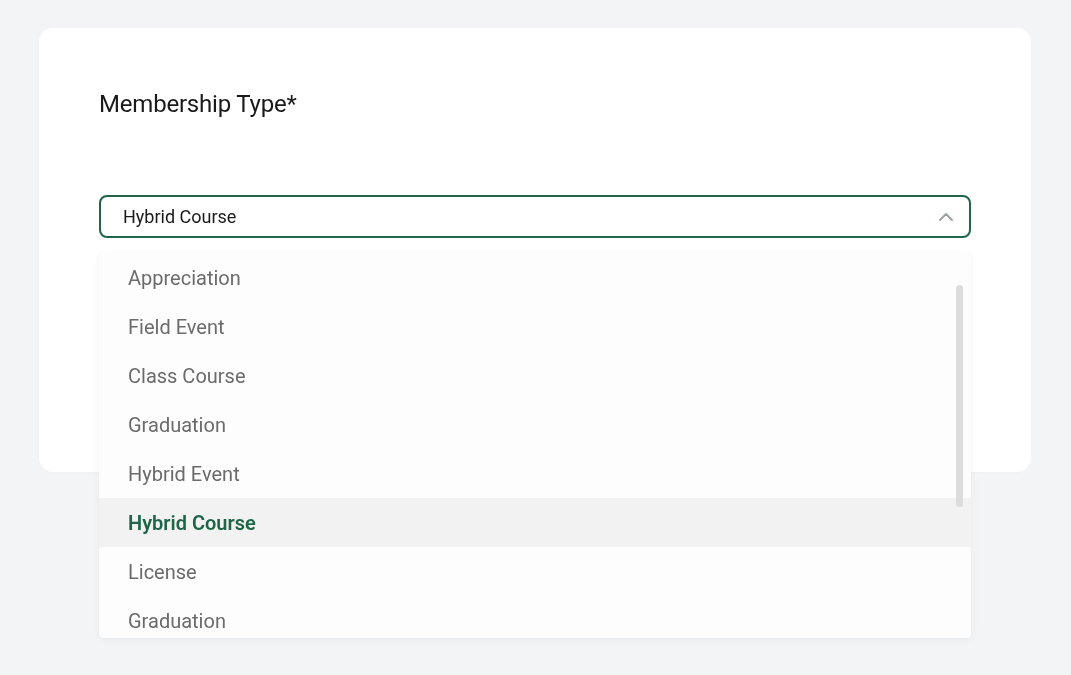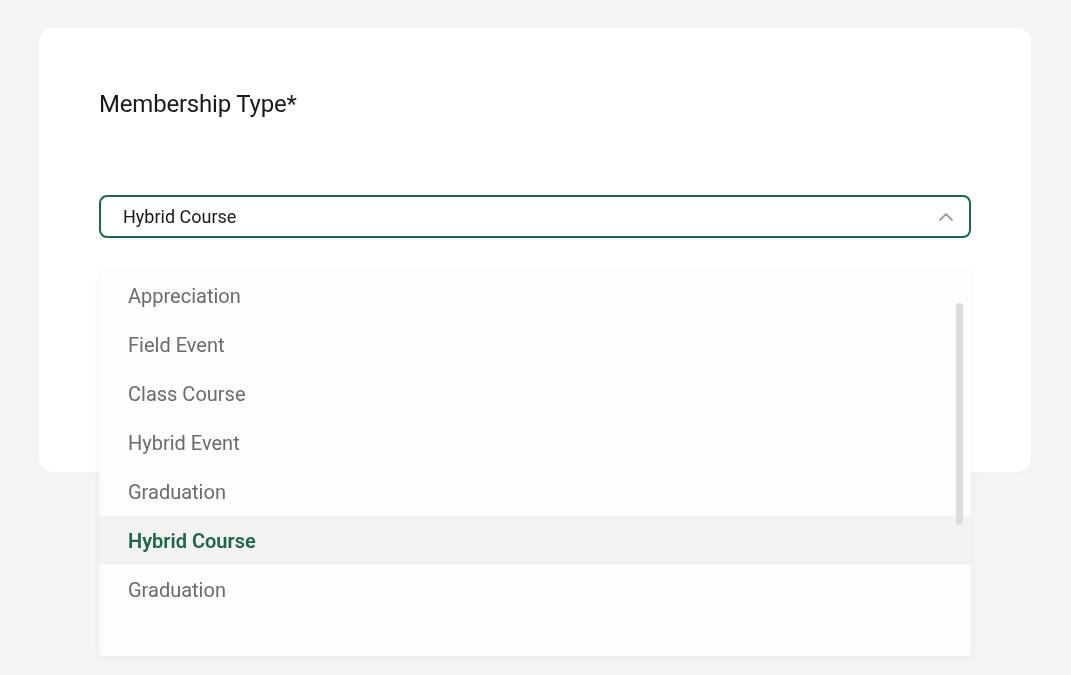--- a/index.html
+++ b/index.html
@@ -58,21 +58,21 @@
       align-items: center;
       justify-content: center;
     }
     .chevron svg {
       width: 14px;
       height: 8px;
     }
     .dropdown {
       position: absolute;
       left: 99px;
-      top: 271px;
+      top: 253px;
       width: 872px;
       height: 385px;
       background: #fdfdfd;
       border-radius: 4px;
       box-shadow: 0 2px 8px rgba(0,0,0,0.04), 0 0 1px rgba(0,0,0,0.08);
       overflow: hidden;
       z-index: 10;
     }
     .dropdown-inner {
       position: relative;
@@ -124,26 +124,29 @@
     <div class="option">
       <span>Appreciation</span>
     </div>
     <div class="option">
       <span>Field Event</span>
     </div>
     <div class="option">
       <span>Class Course</span>
     </div>
     <div class="option">
-      <span>Hybrid Event</span>
+      <span>Graduation</span>
     </div>
     <div class="option">
-      <span>Graduation</span>
+      <span>Hybrid Event</span>
     </div>
     <div class="option selected">
       <span>Hybrid Course</span>
+    </div>
+    <div class="option">
+      <span>License</span>
     </div>
     <div class="option">
       <span>Graduation</span>
     </div>
     <div class="scrollbar-track"></div>
   </div>
 </div>
 
 </body></html>

